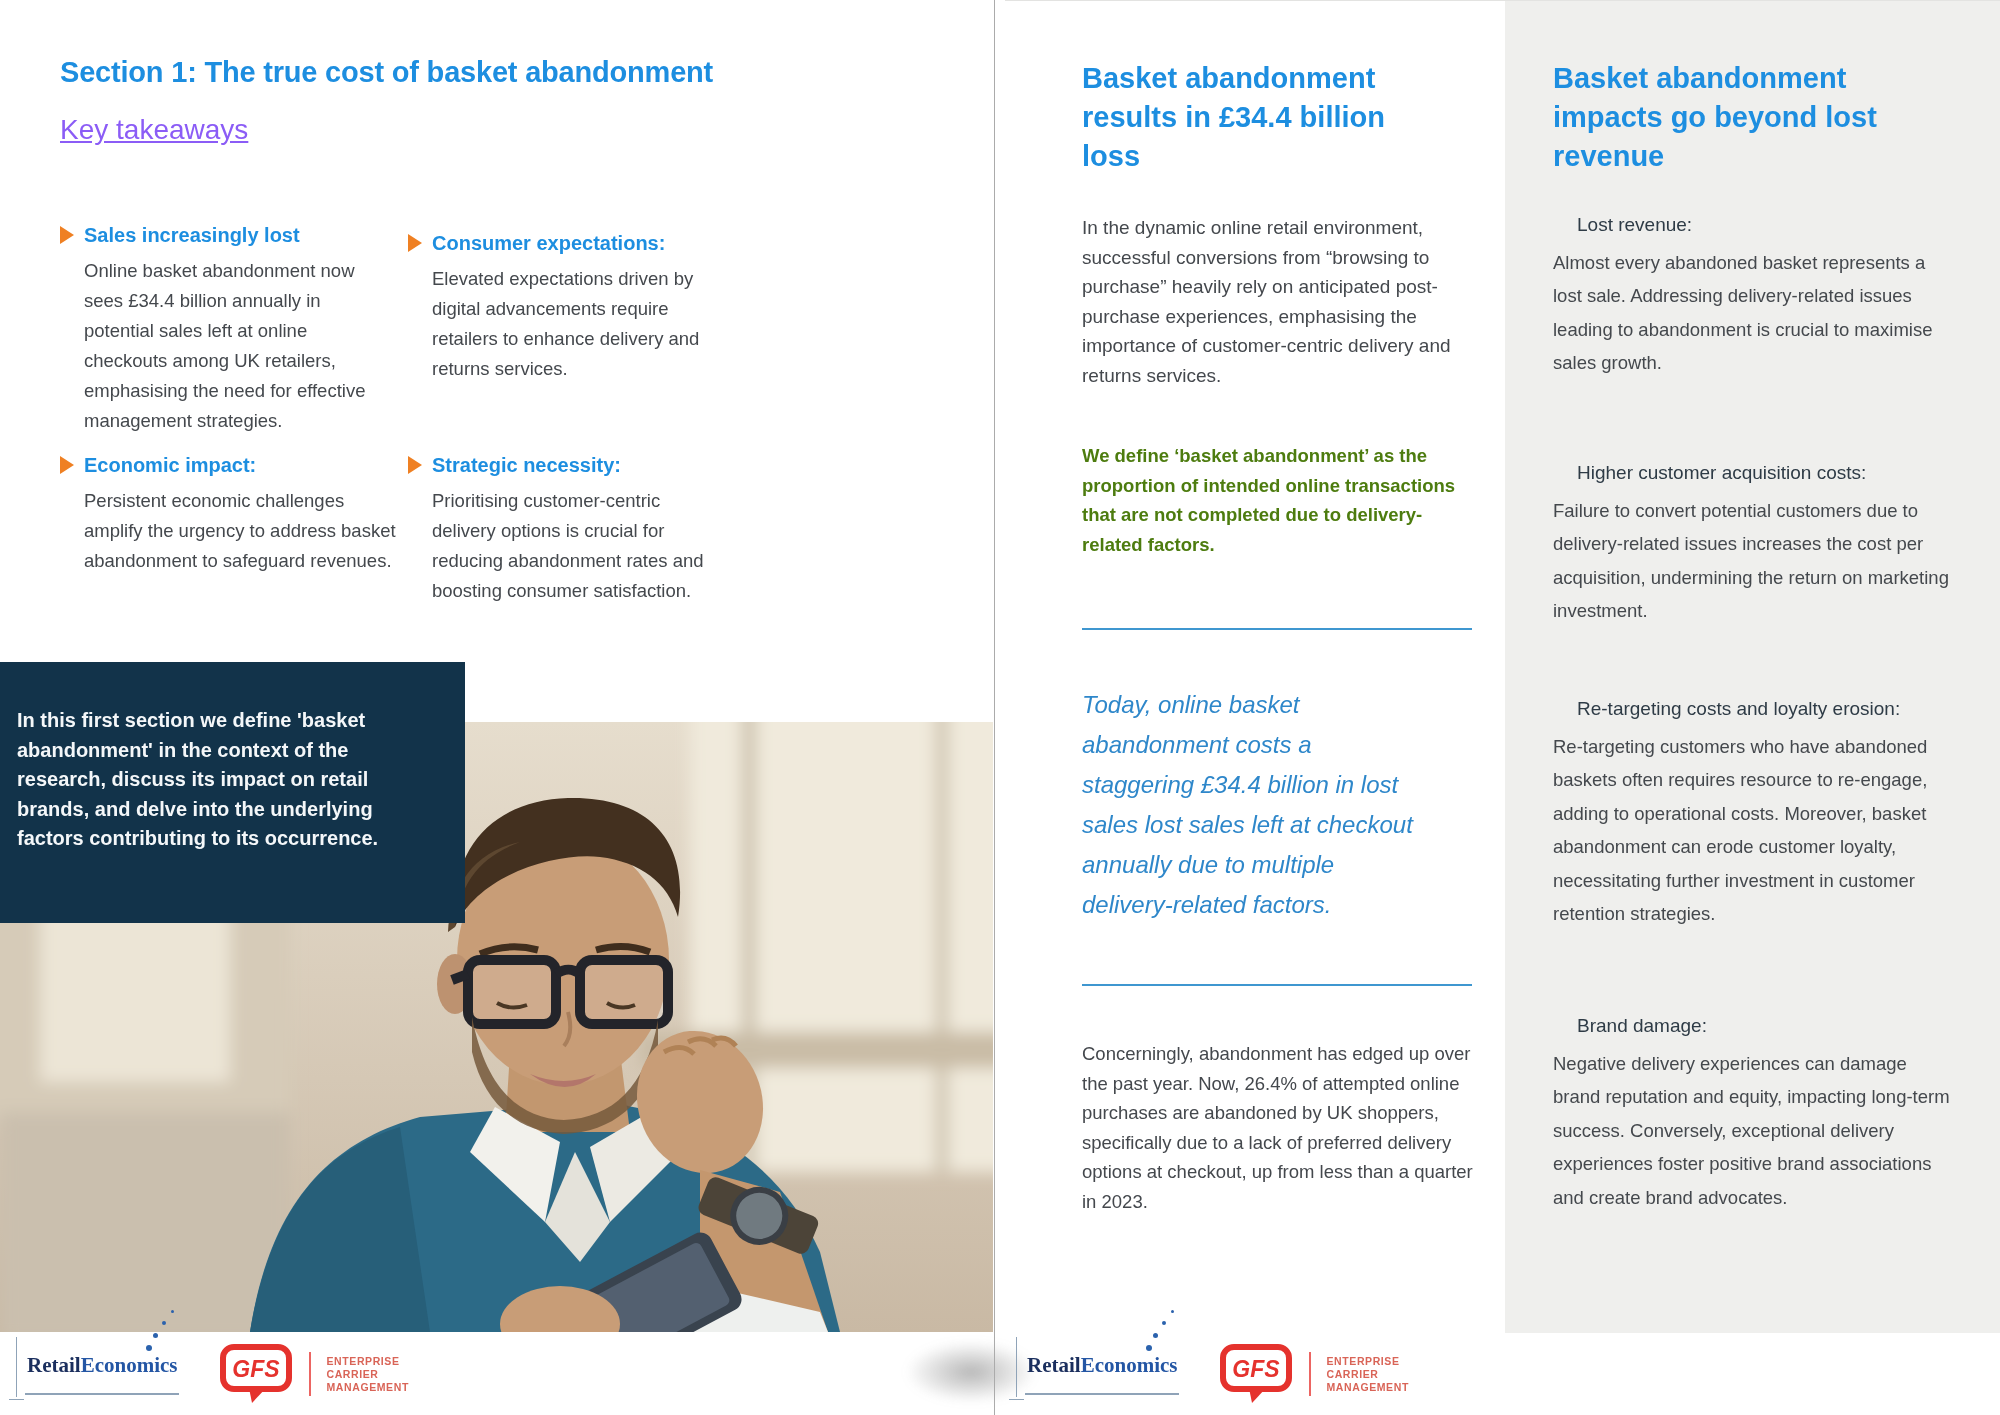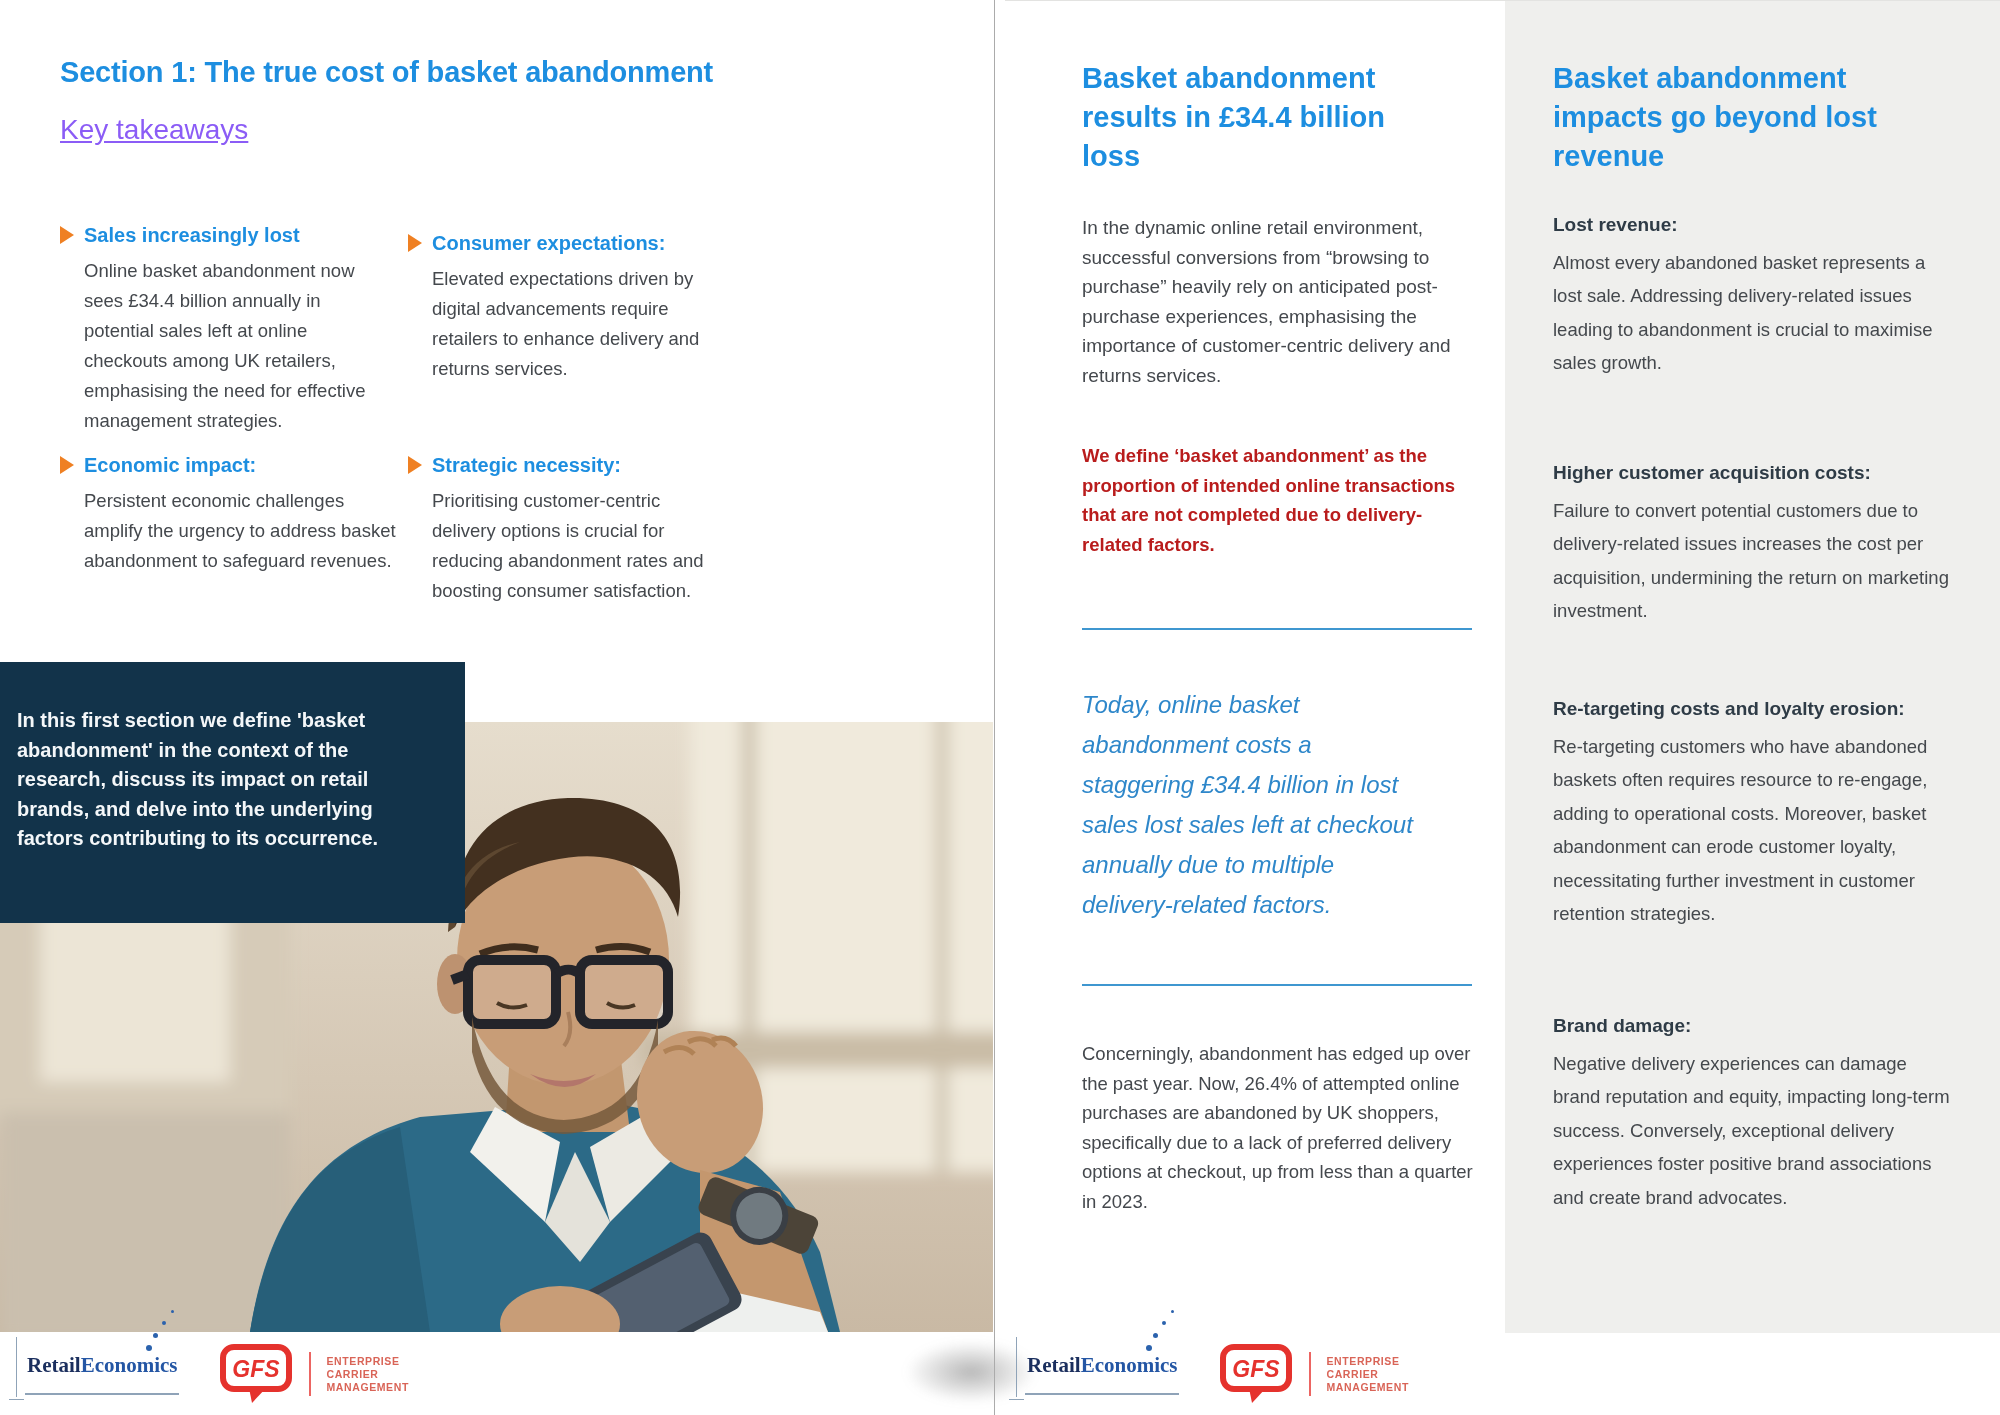--- a/index.html
+++ b/index.html
@@ -26,31 +26,31 @@
   .tk-body{margin:8px 0 0 24px;font-size:18.5px;line-height:30px;color:#44484d;}
   .callout{left:0;top:662px;width:465px;height:261px;background:#12334a;z-index:3;
            box-sizing:border-box;padding:44px 36px 0 17px;color:#f4f7f9;
            font-size:20px;font-weight:bold;line-height:29.5px;}
   .photo{left:0;top:722px;width:993px;height:610px;z-index:1;overflow:hidden;}
   .page-divider{left:994px;top:0;width:1px;height:1415px;background:#ababab;z-index:6;}
   
   #right-page{left:1005px;top:0;width:995px;height:1415px;background:#fff;border-top:1px solid #e3e3e1;box-sizing:border-box;}
   .mid-heading{left:77px;top:58px;width:420px;font-size:29px;font-weight:bold;line-height:39px;color:#1d8ee0;}
   .mid-para1{left:77px;top:212px;width:400px;font-size:19px;line-height:29.5px;color:#44484d;}
-  .mid-para2{left:77px;top:440px;width:382px;font-size:18.5px;line-height:29.5px;font-weight:bold;color:#b91c1c;}
+  .mid-para2{left:77px;top:440px;width:382px;font-size:18.5px;line-height:29.5px;font-weight:bold;color:#4d7c0f;}
   .rule{left:77px;width:390px;height:0;border-top:2px solid #3f97d0;}
   .rule-1{top:627px;}
   .rule-2{top:983px;}
   .quote{left:77px;top:684px;width:362px;font-size:24px;font-style:italic;line-height:40px;color:#2e87ca;}
   .mid-para3{left:77px;top:1038px;width:400px;font-size:18.5px;line-height:29.5px;color:#44484d;}
   .gray-panel{left:500px;top:0;width:495px;height:1332px;background:#efefed;}
   .panel-heading{left:48px;top:58px;width:410px;font-size:29px;font-weight:bold;line-height:39px;color:#1d8ee0;position:absolute;}
   .impact{position:absolute;left:48px;width:404px;}
   .imp-1{top:213px;} .imp-2{top:461px;} .imp-3{top:697px;} .imp-4{top:1014px;}
-  .imp-title{font-size:19px;font-weight:bold;color:#2e3b46;margin-bottom:10px;}
+  .imp-title{font-size:19px;font-weight:normal;color:#2e3b46;margin-bottom:10px;margin-left:24px;}
   .imp-body{font-size:18.5px;line-height:33.4px;color:#44484d;}
   
   .footer{top:1338px;height:72px;display:flex;align-items:center;z-index:7;}
   .footer-left{left:25px;}
   .footer-right{left:1025px;}
   .re-logo{position:relative;font-family:"Liberation Serif", serif;font-size:21px;font-weight:600;
            padding:0 2px 15px 2px;border-bottom:2px solid #8fa3b8;margin-right:40px;white-space:nowrap;}
   .re-retail{color:#1b2f5e;}
   .re-econ{color:#2456a4;}
   .re-vline{position:absolute;left:-9px;top:-16px;width:1px;height:60px;background:#8fa3b8;}

